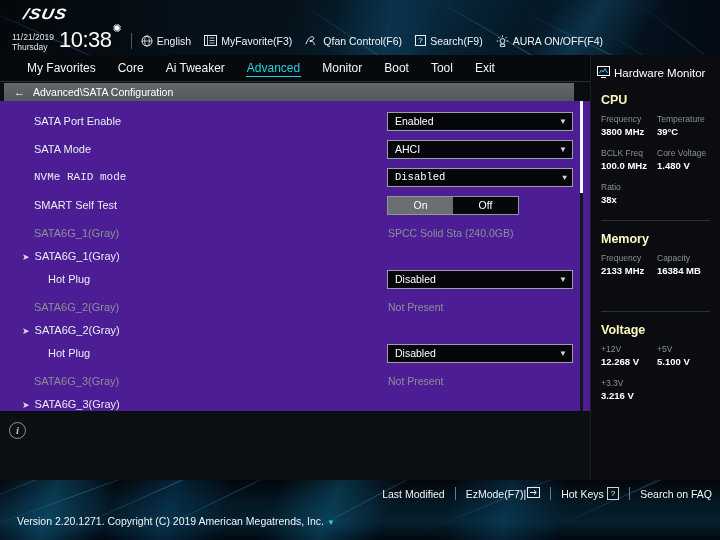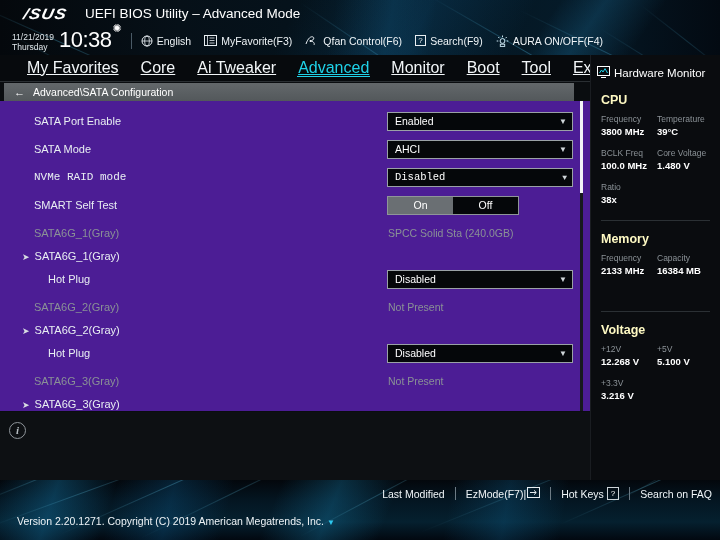--- a/index.html
+++ b/index.html
@@ -41,21 +41,21 @@
   .gear { margin-left: 1px; margin-top: -7px; color: #fff; font-size: 11px; }
   .vdiv { width: 1px; height: 16px; background: #4a5a66; margin: 0 9px; }
   .hitem { display: flex; align-items: center; color: #eef3f6; font-size: 10.5px; margin-right: 13px; }
   .hitem .ic { margin-right: 4px; display: inline-flex; align-items: center; }
 
   
   .navbar {
     position: absolute; left: 0; top: 55px; width: 720px; height: 26px;
     background: #070a0d; display: flex; align-items: center;
   }
-  .navtab { color: #f2f6f8; font-size: 16px; padding: 0 11px; line-height: 26px; position: relative; text-decoration: underline; }
+  .navtab { color: #f2f6f8; font-size: 12px; padding: 0 11px; line-height: 26px; position: relative; }
   .navtab:first-child { margin-left: 16px; }
   .navtab.active { color: #1fd2e8; }
   .navtab.active::after {
     content: ""; position: absolute; left: 10px; right: 10px; bottom: 4px;
     height: 1.5px; background: #1fd2e8;
   }
   .nav-sep { position: absolute; left: 0; top: 81px; width: 590px; height: 1px; background: #2a2f33; }
 
   
   .crumb {
@@ -172,21 +172,20 @@
     <div class="hdr-streak" style="left:-20px;top:6px;width:180px;transform:rotate(24deg);opacity:.5"></div>
     <div class="hdr-streak" style="left:10px;top:34px;width:130px;transform:rotate(28deg);opacity:.35"></div>
     <div class="hdr-streak" style="left:300px;top:2px;width:160px;transform:rotate(34deg);opacity:.4"></div>
     <div class="hdr-streak" style="left:430px;top:-4px;width:210px;transform:rotate(30deg);opacity:.55"></div>
     <div class="hdr-streak" style="left:520px;top:10px;width:190px;transform:rotate(26deg);opacity:.45"></div>
     <div class="hdr-streak" style="left:600px;top:28px;width:150px;transform:rotate(32deg);opacity:.4"></div>
     <div class="hdr-streak" style="left:640px;top:4px;width:120px;transform:rotate(38deg);opacity:.3"></div>
 
     <div class="title-row">
       <div class="asus-logo">/SUS</div>
-      <div class="bios-title">UEFI BIOS Utility – Advanced Mode</div>
     </div>
 
     <div class="meta-row">
       <div class="datetime">
         <div class="dt-stack">
           <div>11/21/2019</div>
           <div>Thursday</div>
         </div>
         <div class="clock">10:38</div>
         <div class="gear">✺</div>

